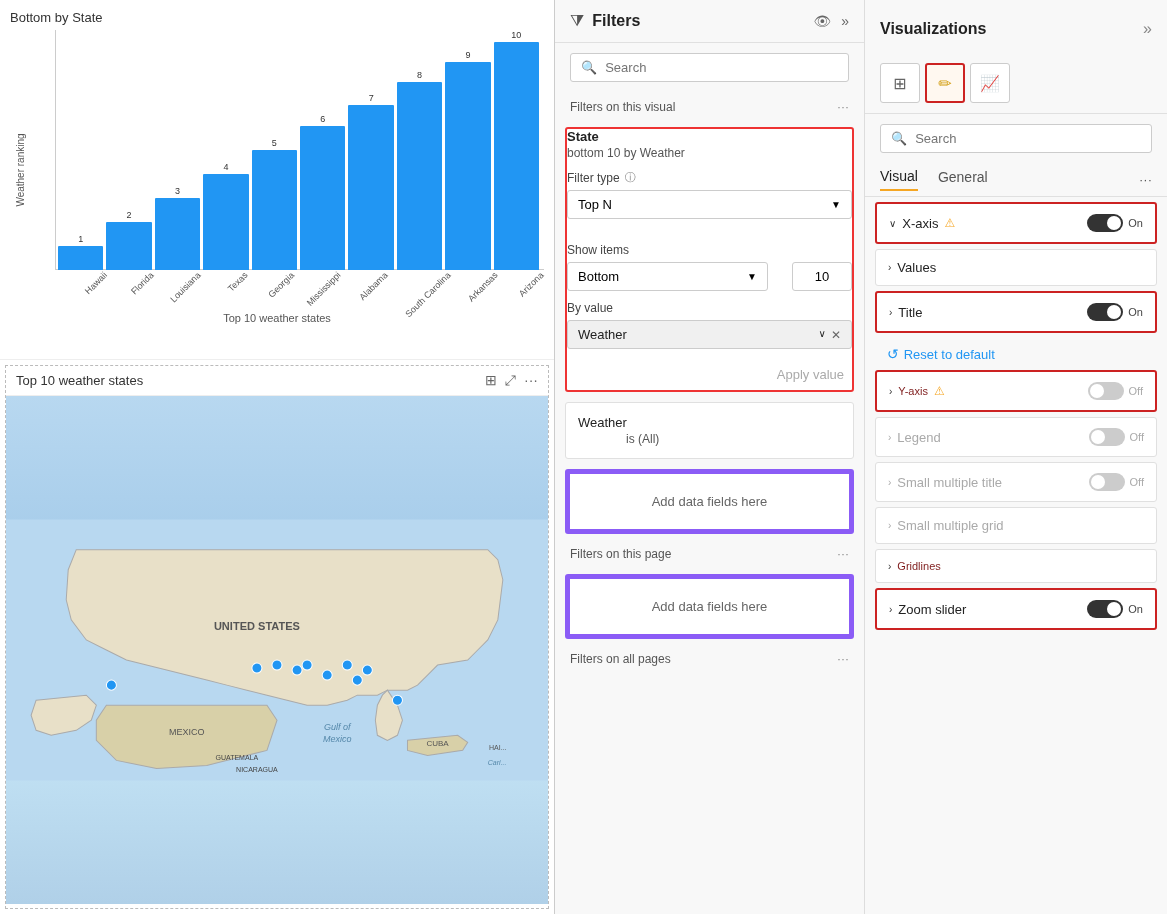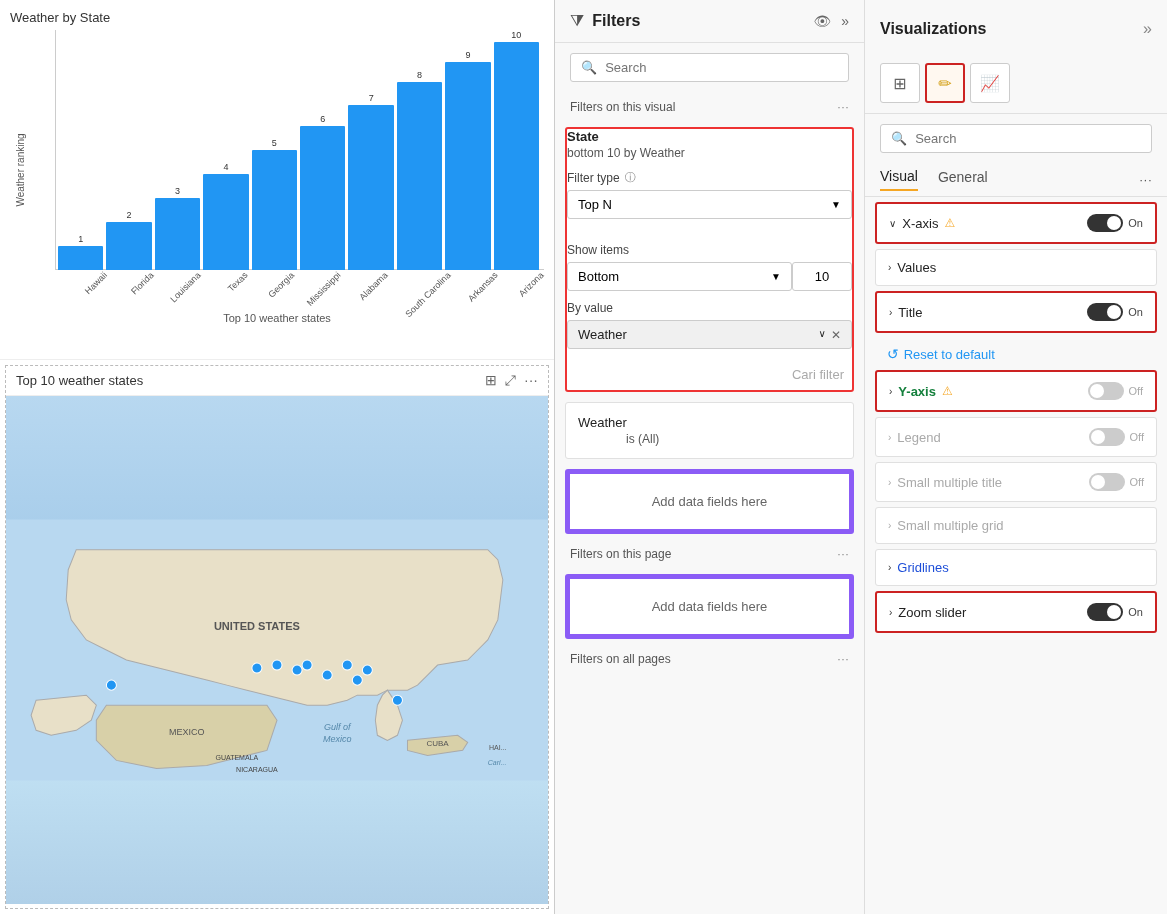--- a/index.html
+++ b/index.html
@@ -140,21 +140,21 @@
       gap: 5px;
     }
 
     .select-wrapper {
       position: relative;
       margin-bottom: 24px;
     }
 
     .show-items-row {
       display: flex;
-      gap: 0;
+      gap: 24px;
       margin-bottom: 10px;
     }
 
     .show-items-select {
       flex: 1;
       padding: 6px 10px;
       border: 1px solid #ccc;
       border-radius: 3px;
       background: #fff;
       font-size: 13px;
@@ -421,21 +421,21 @@
       text-orientation: mixed;
       transform: translateY(-50%) rotate(180deg);
     }
   </style>
 </head>
 <body>
 
 <div class="left-panel">
 
   <div class="chart-container">
-    <div class="chart-title">Weather by State</div>
+    <div class="chart-title">Bottom by State</div>
     <div style="position:relative; height:280px;">
       <div class="y-axis-title">Weather ranking</div>
       <div style="position:absolute; left:45px; top:0; bottom:40px; width:1px; background:#ccc;"></div>
       <div style="position:absolute; left:45px; right:0; bottom:40px; height:1px; background:#ccc;"></div>
       <div style="position:absolute; left:48px; right:5px; bottom:40px; top:0; display:flex; align-items:flex-end; gap:3px;">
         <div class="bar-col">
             <span class="bar-num">1</span>
             <div class="bar-rect" style="height:24px;"></div>
           </div>
         <div class="bar-col">
@@ -616,21 +616,21 @@
 
     <div class="by-value-label">By value</div>
     <div class="by-value-select">
       <span>Weather</span>
       <div style="display:flex; gap:5px;">
         <span style="font-size:10px;">∨</span>
         <span style="font-size:12px; cursor:pointer; color:#666;">✕</span>
       </div>
     </div>
 
-    <button class="apply-filter-btn">Cari filter</button>
+    <button class="apply-filter-btn">Apply value</button>
   </div>
 
   <div class="filter-simple-card">
     <div class="filter-simple-title">Weather</div>
     <div class="filter-simple-value">is (All)</div>
   </div>
 
   <div class="add-data-fields">
     <span>Add data fields here</span>
   </div>
@@ -716,21 +716,21 @@
     </div>
 
     <div class="reset-row">
       <span style="font-size:14px; color:#2196F3;">↺</span>
       <span style="color:#2196F3; font-size:13px;">Reset to default</span>
     </div>
 
     <div style="display:flex; align-items:center; justify-content:space-between; padding:10px 12px; border:2px solid #cc2222; border-radius:3px; background:#fff; margin-bottom:5px; cursor:pointer;">
       <div style="display:flex; align-items:center; gap:6px;">
         <span style="font-size:10px; color:#333;">›</span>
-        <span style="font-size:13px; color:#15803d;font-weight:bold;">Y-axis</span>
+        <span style="font-size:11px; color:#7f1d1d;">Y-axis</span>
         <span style="color:#f5a623; font-size:12px;">⚠</span>
       </div>
       <div class="toggle">
         <div class="toggle-switch off">
           <div class="toggle-knob"></div>
         </div>
         <span class="toggle-label" style="color:#aaa;">Off</span>
       </div>
     </div>
 
@@ -763,21 +763,21 @@
     <div style="padding:10px 12px; border:1px solid #e0e0e0; border-radius:3px; background:#fff; margin-bottom:5px; cursor:pointer;">
       <div style="display:flex; align-items:center; gap:6px;">
         <span style="font-size:10px; color:#aaa;">›</span>
         <span style="font-size:13px; color:#aaa;">Small multiple grid</span>
       </div>
     </div>
 
     <div style="padding:10px 12px; border:1px solid #e0e0e0; border-radius:3px; background:#fff; margin-bottom:5px; cursor:pointer;">
       <div style="display:flex; align-items:center; gap:6px;">
         <span style="font-size:10px; color:#333;">›</span>
-        <span style="font-size:13px; color:#1d4ed8;">Gridlines</span>
+        <span style="font-size:11px; color:#7f1d1d;">Gridlines</span>
       </div>
     </div>
 
     <div style="display:flex; align-items:center; justify-content:space-between; padding:10px 12px; border:2px solid #cc2222; border-radius:3px; background:#fff; margin-bottom:5px; cursor:pointer;">
       <div style="display:flex; align-items:center; gap:6px;">
         <span style="font-size:10px; color:#333;">›</span>
         <span style="font-size:13px; color:#222;">Zoom slider</span>
       </div>
       <div class="toggle">
         <div class="toggle-switch on">

